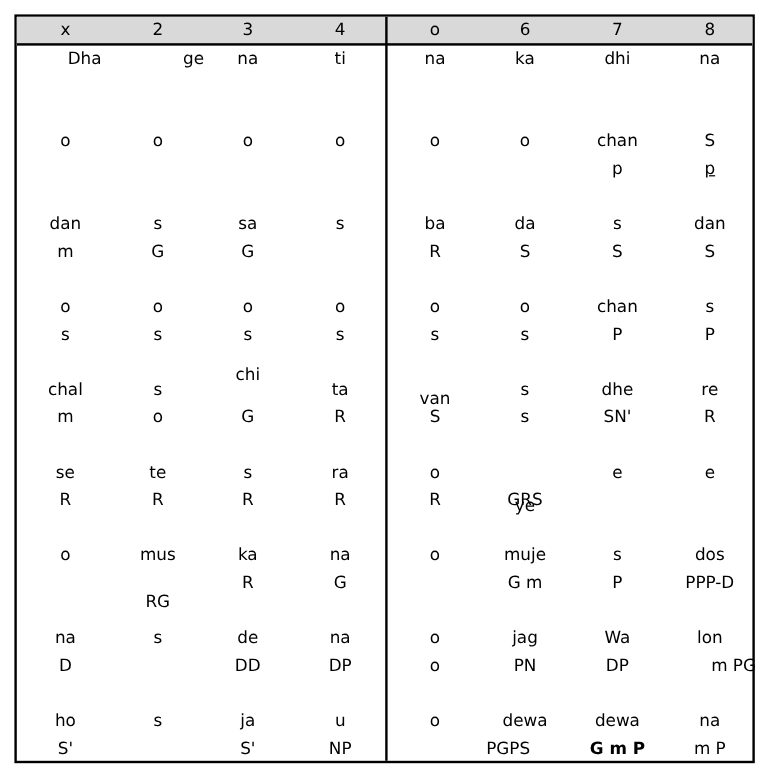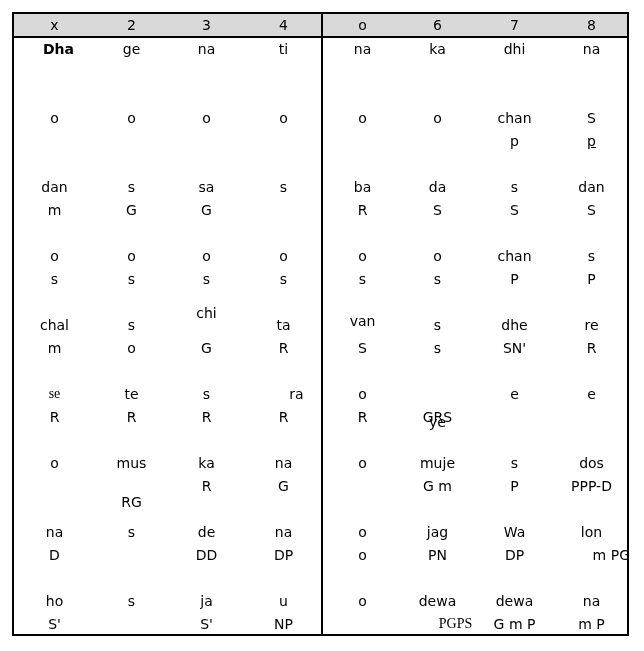--- a/index.html
+++ b/index.html
@@ -37,22 +37,22 @@
     <span class="hcell" style="left:79px">2</span>
     <span class="hcell" style="left:154px">3</span>
     <span class="hcell" style="left:231px">4</span>
     <span class="hcell" style="left:310px">o</span>
     <span class="hcell" style="left:385px">6</span>
     <span class="hcell" style="left:462px">7</span>
     <span class="hcell" style="left:539px">8</span>
   </div>
   <div class="divider"></div>
   <div id="body">
-      <span class="cell-line" style="left: 6px; top: 24px; font-weight: bold;">Dha</span>
-      <span class="cell-line" style="left: 79px; top: 24px;">ge</span>
+      <span class="cell-line" style="left: 18px; top: 24px;">Dha</span>
+      <span class="cell-line" style="left: 79px; top: 24px; text-align: right;">ge</span>
       <span class="cell-line" style="left: 154px; top: 24px;">na</span>
       <span class="cell-line" style="left: 231px; top: 24px;">ti</span>
       <span class="cell-line" style="left: 310px; top: 24px;">na</span>
       <span class="cell-line" style="left: 385px; top: 24px;">ka</span>
       <span class="cell-line" style="left: 462px; top: 24px;">dhi</span>
       <span class="cell-line" style="left: 539px; top: 24px;">na</span>
       <span class="cell-line" style="left: 2px; top: 93px;">o</span>
       <span class="cell-line" style="left: 79px; top: 93px;">o</span>
       <span class="cell-line" style="left: 154px; top: 93px;">o</span>
       <span class="cell-line" style="left: 231px; top: 93px;">o</span>
@@ -94,35 +94,35 @@
       <span class="cell-line" style="left: 539px; top: 231px;">s</span>
       <span class="cell-line" style="left: 539px; top: 254px;">P</span>
       <span class="cell-line" style="left: 2px; top: 300px;">chal</span>
       <span class="cell-line" style="left: 2px; top: 323px;">m</span>
       <span class="cell-line" style="left: 79px; top: 300px;">s</span>
       <span class="cell-line" style="left: 79px; top: 323px;">o</span>
       <span class="cell-line" style="left: 154px; top: 288px;">chi</span>
       <span class="cell-line" style="left: 154px; top: 323px;">G</span>
       <span class="cell-line" style="left: 231px; top: 300px;">ta</span>
       <span class="cell-line" style="left: 231px; top: 323px;">R</span>
-      <span class="cell-line" style="left: 310px; top: 296px;">van</span>
+      <span class="cell-line" style="left: 310px; top: 308px;">van</span>
       <span class="cell-line" style="left: 310px; top: 323px;">S</span>
       <span class="cell-line" style="left: 385px; top: 300px;">s</span>
       <span class="cell-line" style="left: 385px; top: 323px;">s</span>
       <span class="cell-line" style="left: 462px; top: 300px;">dhe</span>
       <span class="cell-line" style="left: 462px; top: 323px;">SN'</span>
       <span class="cell-line" style="left: 539px; top: 300px;">re</span>
       <span class="cell-line" style="left: 539px; top: 323px;">R</span>
-      <span class="cell-line" style="left: 2px; top: 369px; font-family: Liberation Serif, serif;">se</span>
+      <span class="cell-line" style="left: 2px; top: 369px;">se</span>
       <span class="cell-line" style="left: 2px; top: 392px;">R</span>
       <span class="cell-line" style="left: 79px; top: 369px;">te</span>
       <span class="cell-line" style="left: 79px; top: 392px;">R</span>
       <span class="cell-line" style="left: 154px; top: 369px;">s</span>
       <span class="cell-line" style="left: 154px; top: 392px;">R</span>
-      <span class="cell-line" style="left: 244px; top: 369px;">ra</span>
+      <span class="cell-line" style="left: 231px; top: 369px;">ra</span>
       <span class="cell-line" style="left: 231px; top: 392px;">R</span>
       <span class="cell-line" style="left: 310px; top: 369px;">o</span>
       <span class="cell-line" style="left: 310px; top: 392px;">R</span>
       <span class="cell-line" style="left: 385px; top: 369px; margin-top: 28px;">ye</span>
       <span class="cell-line" style="left: 385px; top: 392px;">GRS</span>
       <span class="cell-line" style="left: 462px; top: 369px;">e</span>
       <span class="cell-line" style="left: 539px; top: 369px;">e</span>
       <span class="cell-line" style="left: 2px; top: 438px;">o</span>
       <span class="cell-line" style="left: 79px; top: 438px;">mus</span>
       <span class="cell-line" style="left: 79px; top: 461px; margin-top: 16px;">RG</span>
@@ -154,19 +154,19 @@
       <span class="cell-line" style="left: 539px; top: 530px; text-align: right;">m PG</span>
       <span class="cell-line" style="left: 2px; top: 576px;">ho</span>
       <span class="cell-line" style="left: 2px; top: 599px;">S'</span>
       <span class="cell-line" style="left: 79px; top: 576px;">s</span>
       <span class="cell-line" style="left: 154px; top: 576px;">ja</span>
       <span class="cell-line" style="left: 154px; top: 599px;">S'</span>
       <span class="cell-line" style="left: 231px; top: 576px;">u</span>
       <span class="cell-line" style="left: 231px; top: 599px;">NP</span>
       <span class="cell-line" style="left: 310px; top: 576px;">o</span>
       <span class="cell-line" style="left: 385px; top: 576px;">dewa</span>
-      <span class="cell-line" style="left: 403px; top: 599px; font-family: Liberation Serif, serif;">PGPS</span>
+      <span class="cell-line" style="left: 371px; top: 599px;">PGPS</span>
       <span class="cell-line" style="left: 462px; top: 576px;">dewa</span>
-      <span class="cell-line" style="left: 462px; top: 599px;">G m P</span>
+      <span class="cell-line" style="left: 462px; top: 599px; font-weight: bold;">G m P</span>
       <span class="cell-line" style="left: 539px; top: 576px;">na</span>
       <span class="cell-line" style="left: 539px; top: 599px;">m P</span>
     </div>
 </div>
 
 </body></html>

